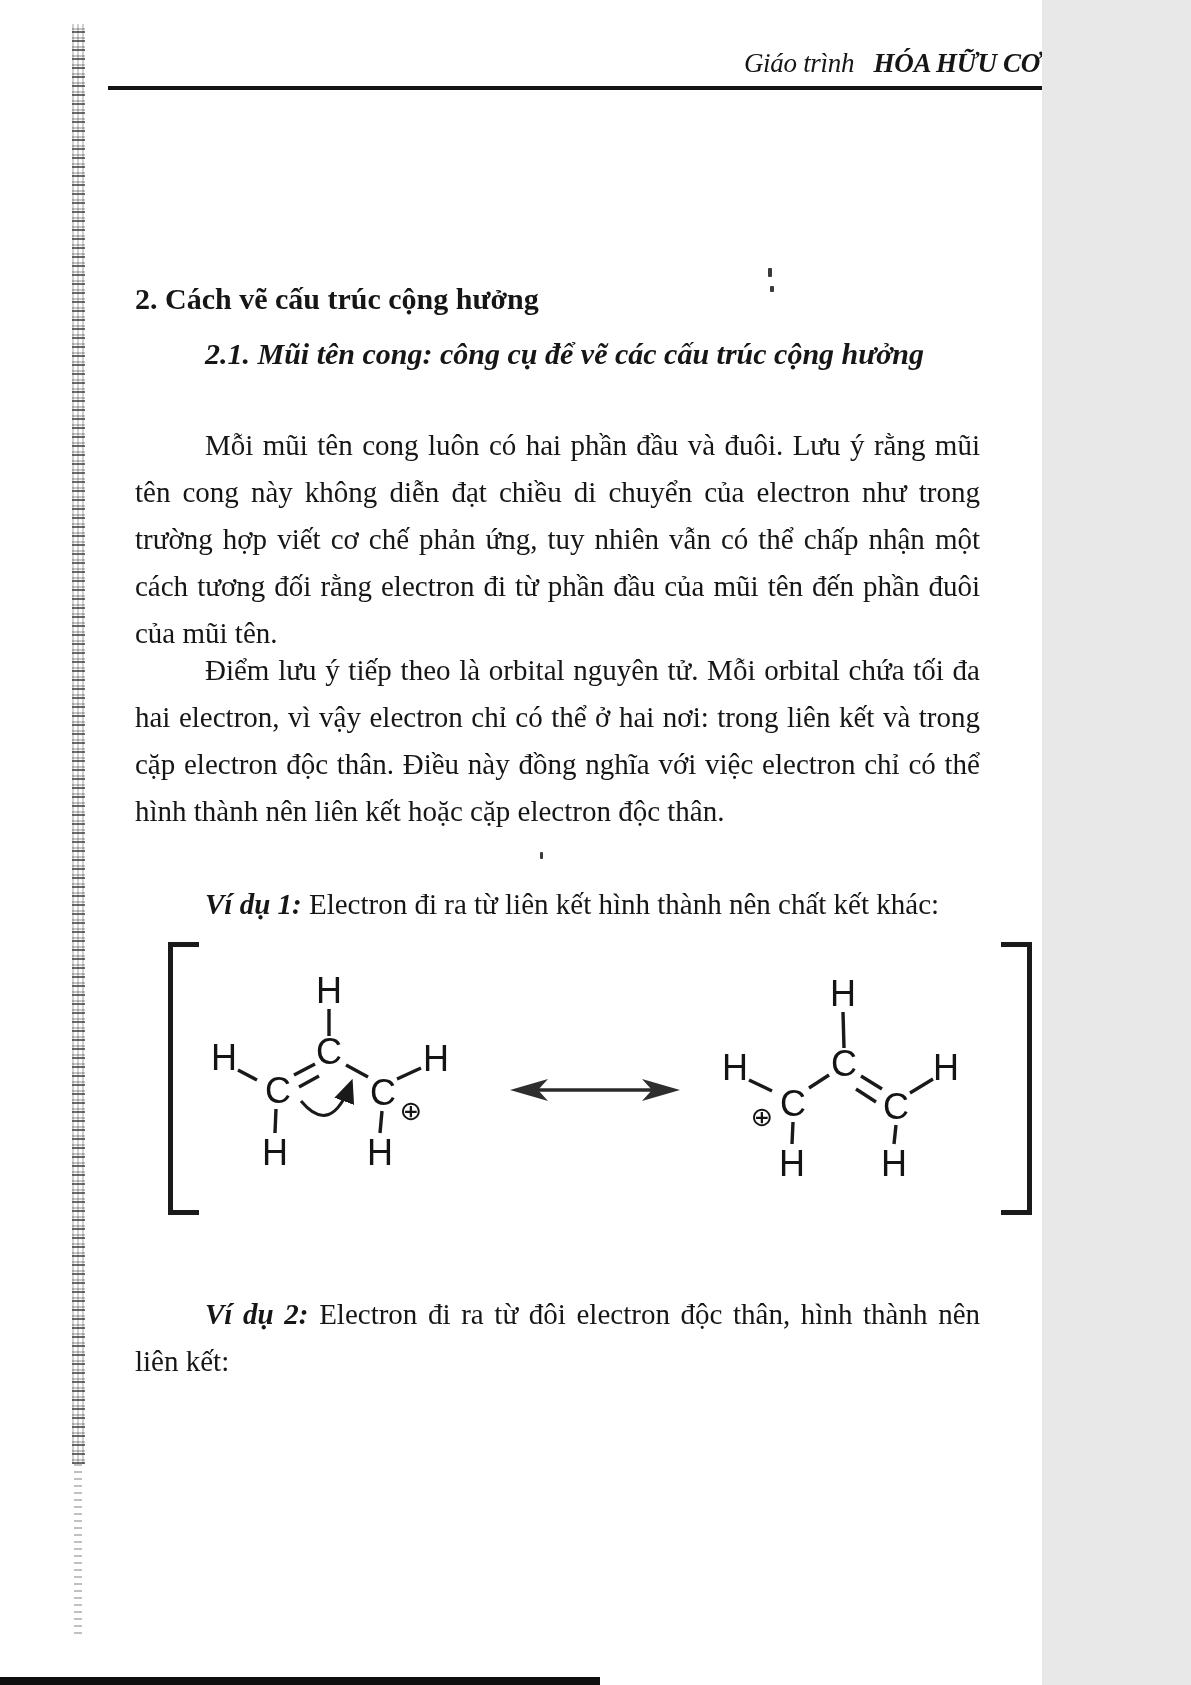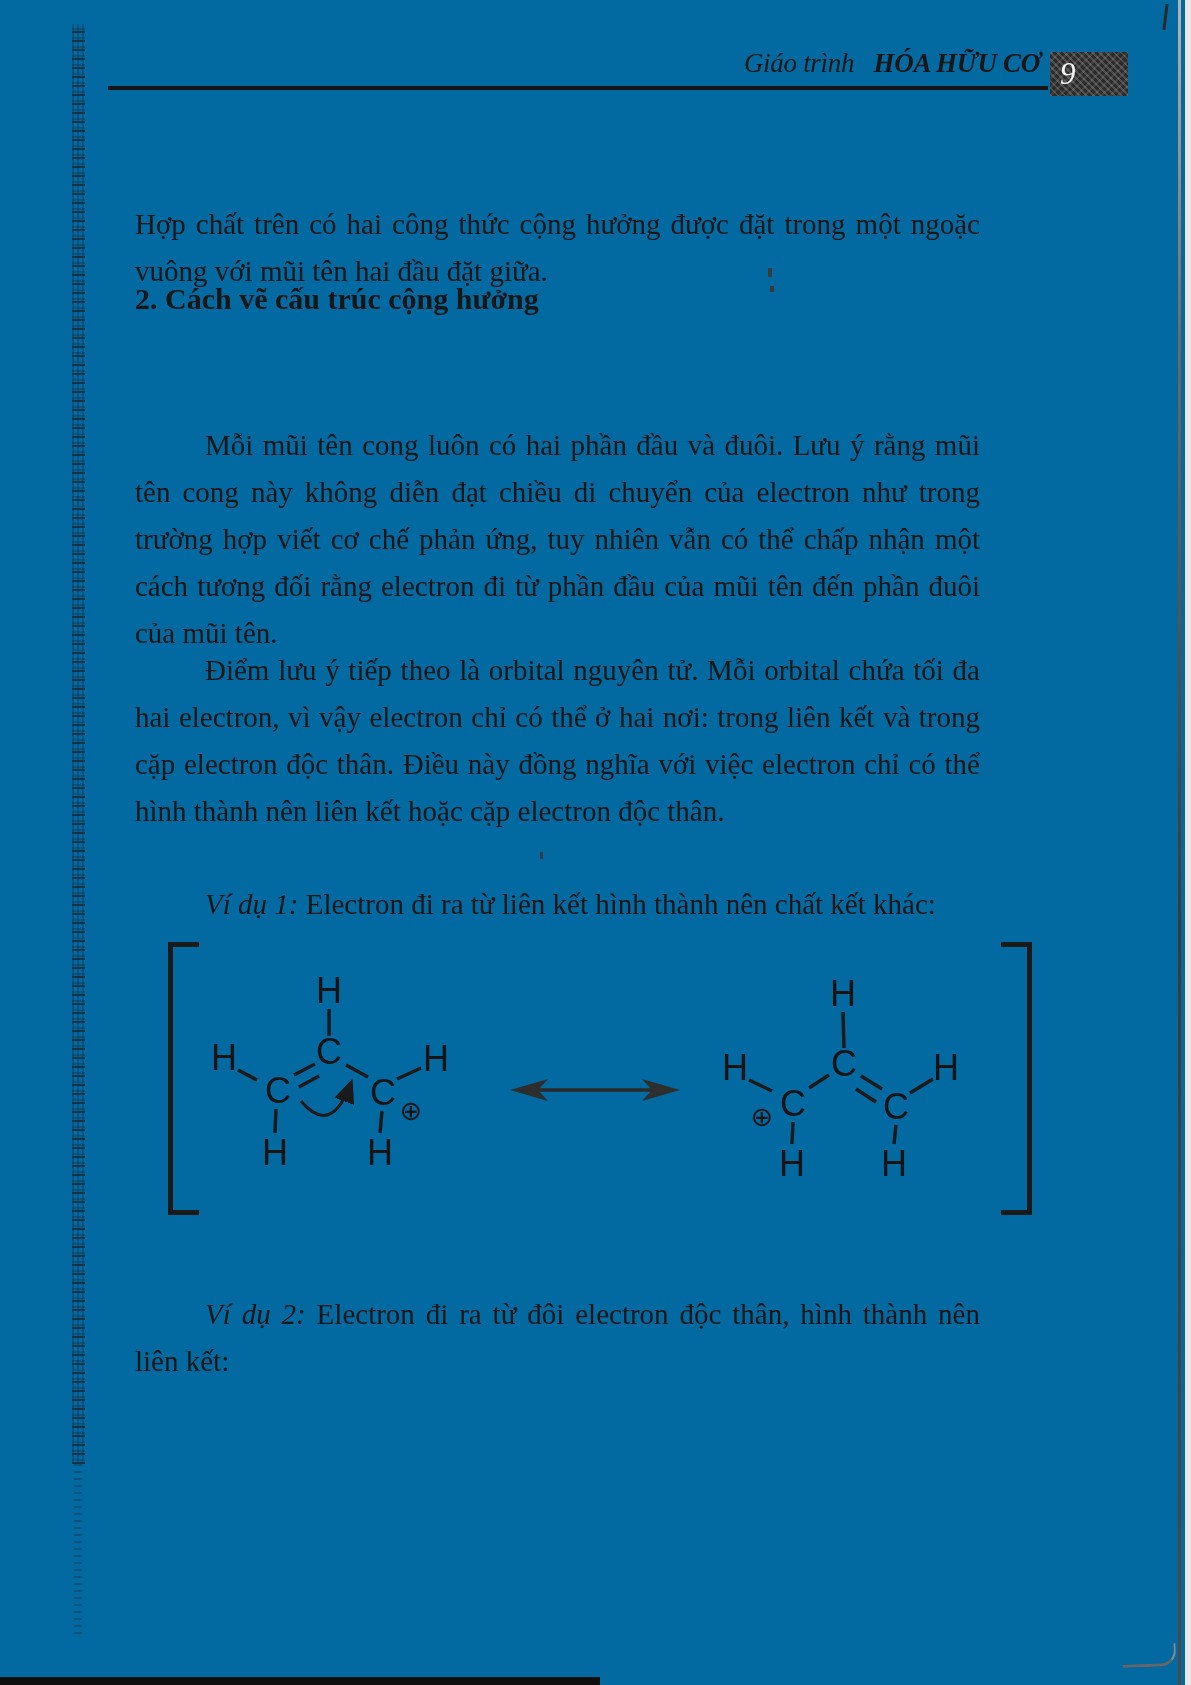--- a/index.html
+++ b/index.html
@@ -1,19 +1,19 @@
 <!DOCTYPE html>
 <html><head>
 <meta charset="utf-8">
 <style>
   html,body{margin:0;padding:0;background:#e8e8e8;}
   .page{
     position:relative;
-    width:1185px;height:1685px;
-    background:#0369a1;
+    width:1042px;height:1685px;
+    background:#ffffff;
     overflow:hidden;
     font-family:"Liberation Serif", serif;
     color:#161616;
   }
   
   .header-title{
     position:absolute;left:380px;top:48px;width:660px;
     text-align:right;font-size:27px;font-style:italic;letter-spacing:-0.3px;
     white-space:nowrap;
   }
@@ -39,21 +39,21 @@
   }
   .indent{text-indent:70px;}
   .sec-heading{
     position:absolute;left:135px;top:282px;
     font-size:30px;font-weight:700;white-space:nowrap;text-align:right;
   }
   .sub-heading{
     position:absolute;left:205px;top:337px;
     font-size:30px;font-weight:700;font-style:italic;white-space:nowrap;
   }
-  .ex-label{font-weight:400;font-style:italic;margin-top:36px;}
+  .ex-label{font-weight:700;font-style:italic;margin-top:36px;}
   
   .diagram{position:absolute;left:168px;top:930px;width:864px;height:300px;}
   .bracket{position:absolute;top:12px;width:26px;height:263px;
     border-top:5px solid #1a1a1a;border-bottom:5px solid #1a1a1a;}
   .bracket.bleft{left:0;border-left:5px solid #1a1a1a;}
   .bracket.bright{right:0;border-right:5px solid #1a1a1a;}
   .molecule{position:absolute;width:260px;height:215px;}
   .mol-left{left:37px;top:45px;}
   .mol-right{left:548px;top:48px;}
   .molecule svg{position:absolute;left:0;top:0;}
@@ -117,24 +117,24 @@
   <div class="header-title">
     <span>Giáo trình</span>
     <span>&nbsp;</span>
     <span class="t-main">HÓA HỮU CƠ</span>
   </div>
   <div class="header-rule"></div>
   <div class="page-badge">
     <span>9</span>
   </div>
 
-  <p class="para" style="top:172px;">Hợp chất trên có hai công thức cộng hưởng được đặt trong một ngoặc vuông với mũi tên hai đầu đặt giữa.</p>
 
   <div class="sec-heading">2. Cách vẽ cấu trúc cộng hưởng</div>
 
+  <div class="sub-heading">2.1. Mũi tên cong: công cụ để vẽ các cấu trúc cộng hưởng</div>
 
   <p class="para indent" style="top:618px;">Điểm lưu ý tiếp theo là orbital nguyên tử. Mỗi orbital chứa tối đa hai electron, vì vậy electron chỉ có thể ở hai nơi: trong liên kết và trong cặp electron độc thân. Điều này đồng nghĩa với việc electron chỉ có thể hình thành nên liên kết hoặc cặp electron độc thân.</p>
 
   <p class="para indent" style="top:393px;">Mỗi mũi tên cong luôn có hai phần đầu và đuôi. Lưu ý rằng mũi tên cong này không diễn đạt chiều di chuyển của electron như trong trường hợp viết cơ chế phản ứng, tuy nhiên vẫn có thể chấp nhận một cách tương đối rằng electron đi từ phần đầu của mũi tên đến phần đuôi của mũi tên.</p>
 
   <p class="para indent" style="top:852px;"><span class="ex-label">Ví dụ 1:</span><span> Electron đi ra từ liên kết hình thành nên chất kết khác:</span></p>
 
   <div class="diagram">
     <div class="bracket bleft"></div>
     <div class="bracket bright"></div>

